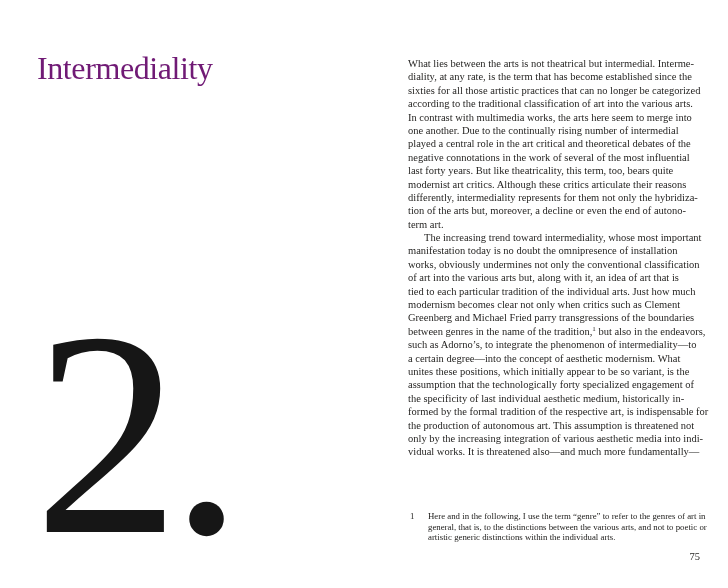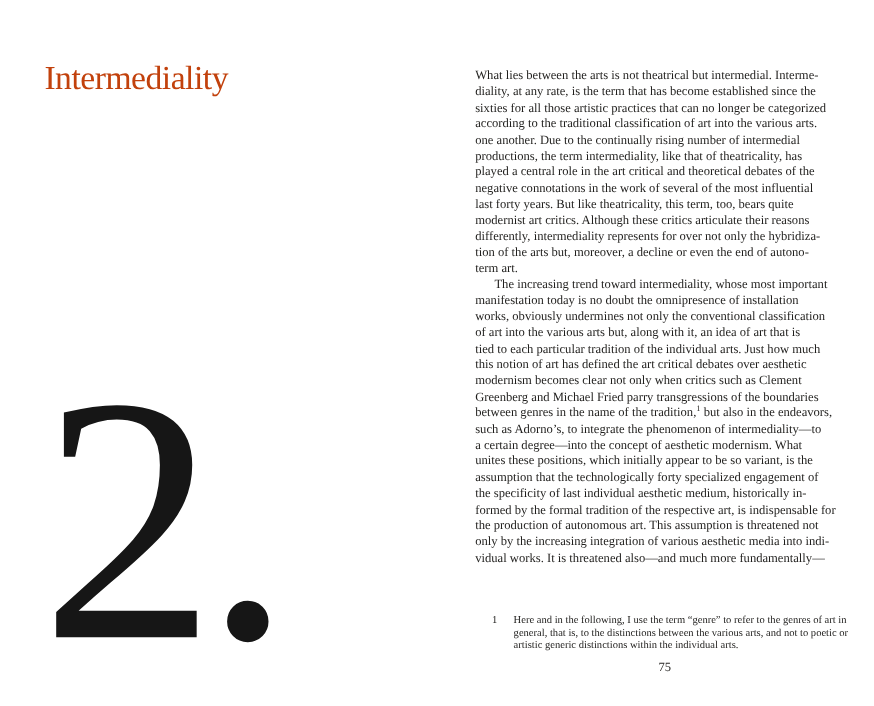--- a/index.html
+++ b/index.html
@@ -18,39 +18,39 @@
     position: relative;
     width: 728px;
     height: 588px;
     background: #ffffff;
   }
   
   .chapter-title {
     position: absolute;
     left: 37px;
     top: 50px;
-    font-size: 28px;
+    font-size: 32px;
     letter-spacing: -0.4px;
-    color: #c2410c;
+    color: #701a75;
     white-space: nowrap;
   }
   .chapter-number {
     position: absolute;
     left: 34px;
     top: 288px;
     font-size: 292px;
     line-height: 1;
     letter-spacing: -10px;
     color: #161616;
     white-space: nowrap;
   }
   
   .body-text {
     position: absolute;
-    left: 396px;
+    left: 408px;
     top: 57px;
     width: 308px;
     font-size: 10.5px;
     line-height: 13.4px;
     color: #201f1d;
   }
   .body-text .line {
     white-space: nowrap;
     height: 13.4px;
   }
@@ -81,56 +81,55 @@
     margin-left: 20px;
   }
   .fn-lines .line {
     white-space: nowrap;
   }
   .page-number {
     position: absolute;
     left: 408px;
     top: 551px;
     width: 292px;
-    text-align: center;
+    text-align: right;
     font-size: 10.5px;
     color: #201f1d;
   }
 </style>
 </head>
 <body>
 
 <div class="spread">
 
   <div class="left-page">
     <div class="chapter-title">Intermediality</div>
     <div class="chapter-number">2.</div>
   </div>
 
   <div class="right-page">
     <div class="body-text" id="body-text">
         <div class="line">What lies between the arts is not theatrical but intermedial. Interme-</div>
         <div class="line">diality, at any rate, is the term that has become established since the</div>
         <div class="line">sixties for all those artistic practices that can no longer be categorized</div>
         <div class="line">according to the traditional classification of art into the various arts.</div>
+        <div class="line">In contrast with multimedia works, the arts here seem to merge into</div>
         <div class="line">one another. Due to the continually rising number of intermedial</div>
-        <div class="line">productions, the term intermediality, like that of theatricality, has</div>
         <div class="line">played a central role in the art critical and theoretical debates of the</div>
         <div class="line">negative connotations in the work of several of the most influential</div>
         <div class="line">last forty years. But like theatricality, this term, too, bears quite</div>
         <div class="line">modernist art critics. Although these critics articulate their reasons</div>
-        <div class="line">differently, intermediality represents for over not only the hybridiza-</div>
+        <div class="line">differently, intermediality represents for them not only the hybridiza-</div>
         <div class="line">tion of the arts but, moreover, a decline or even the end of autono-</div>
         <div class="line">term art.</div>
         <div class="line indent">The increasing trend toward intermediality, whose most important</div>
         <div class="line">manifestation today is no doubt the omnipresence of installation</div>
         <div class="line">works, obviously undermines not only the conventional classification</div>
         <div class="line">of art into the various arts but, along with it, an idea of art that is</div>
         <div class="line">tied to each particular tradition of the individual arts. Just how much</div>
-        <div class="line">this notion of art has defined the art critical debates over aesthetic</div>
         <div class="line">modernism becomes clear not only when critics such as Clement</div>
         <div class="line">Greenberg and Michael Fried parry transgressions of the boundaries</div>
         <div class="line">between genres in the name of the tradition,<sup>1</sup> but also in the endeavors,</div>
         <div class="line">such as Adorno’s, to integrate the phenomenon of intermediality—to</div>
         <div class="line">a certain degree—into the concept of aesthetic modernism. What</div>
         <div class="line">unites these positions, which initially appear to be so variant, is the</div>
         <div class="line">assumption that the technologically forty specialized engagement of</div>
         <div class="line">the specificity of last individual aesthetic medium, historically in-</div>
         <div class="line">formed by the formal tradition of the respective art, is indispensable for</div>
         <div class="line">the production of autonomous art. This assumption is threatened not</div>

